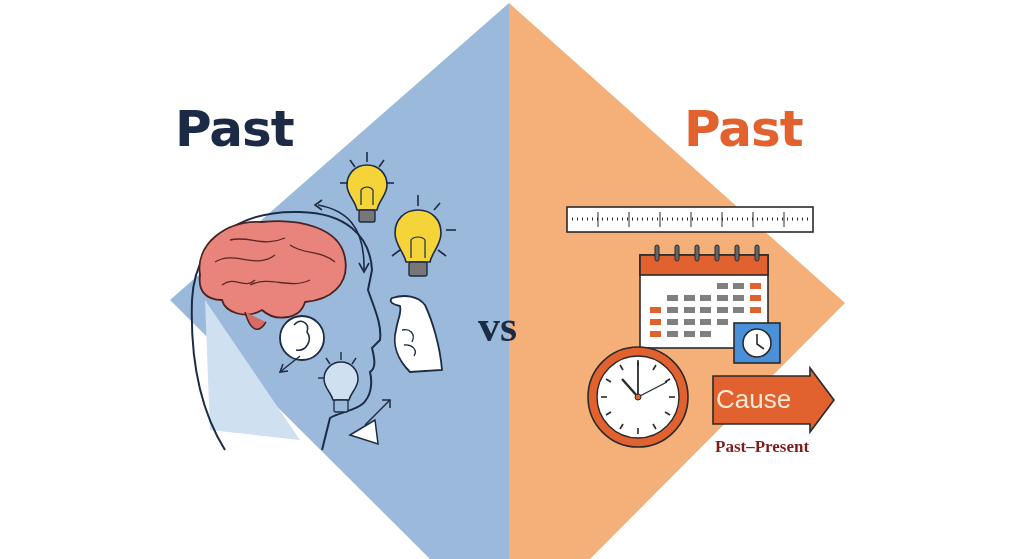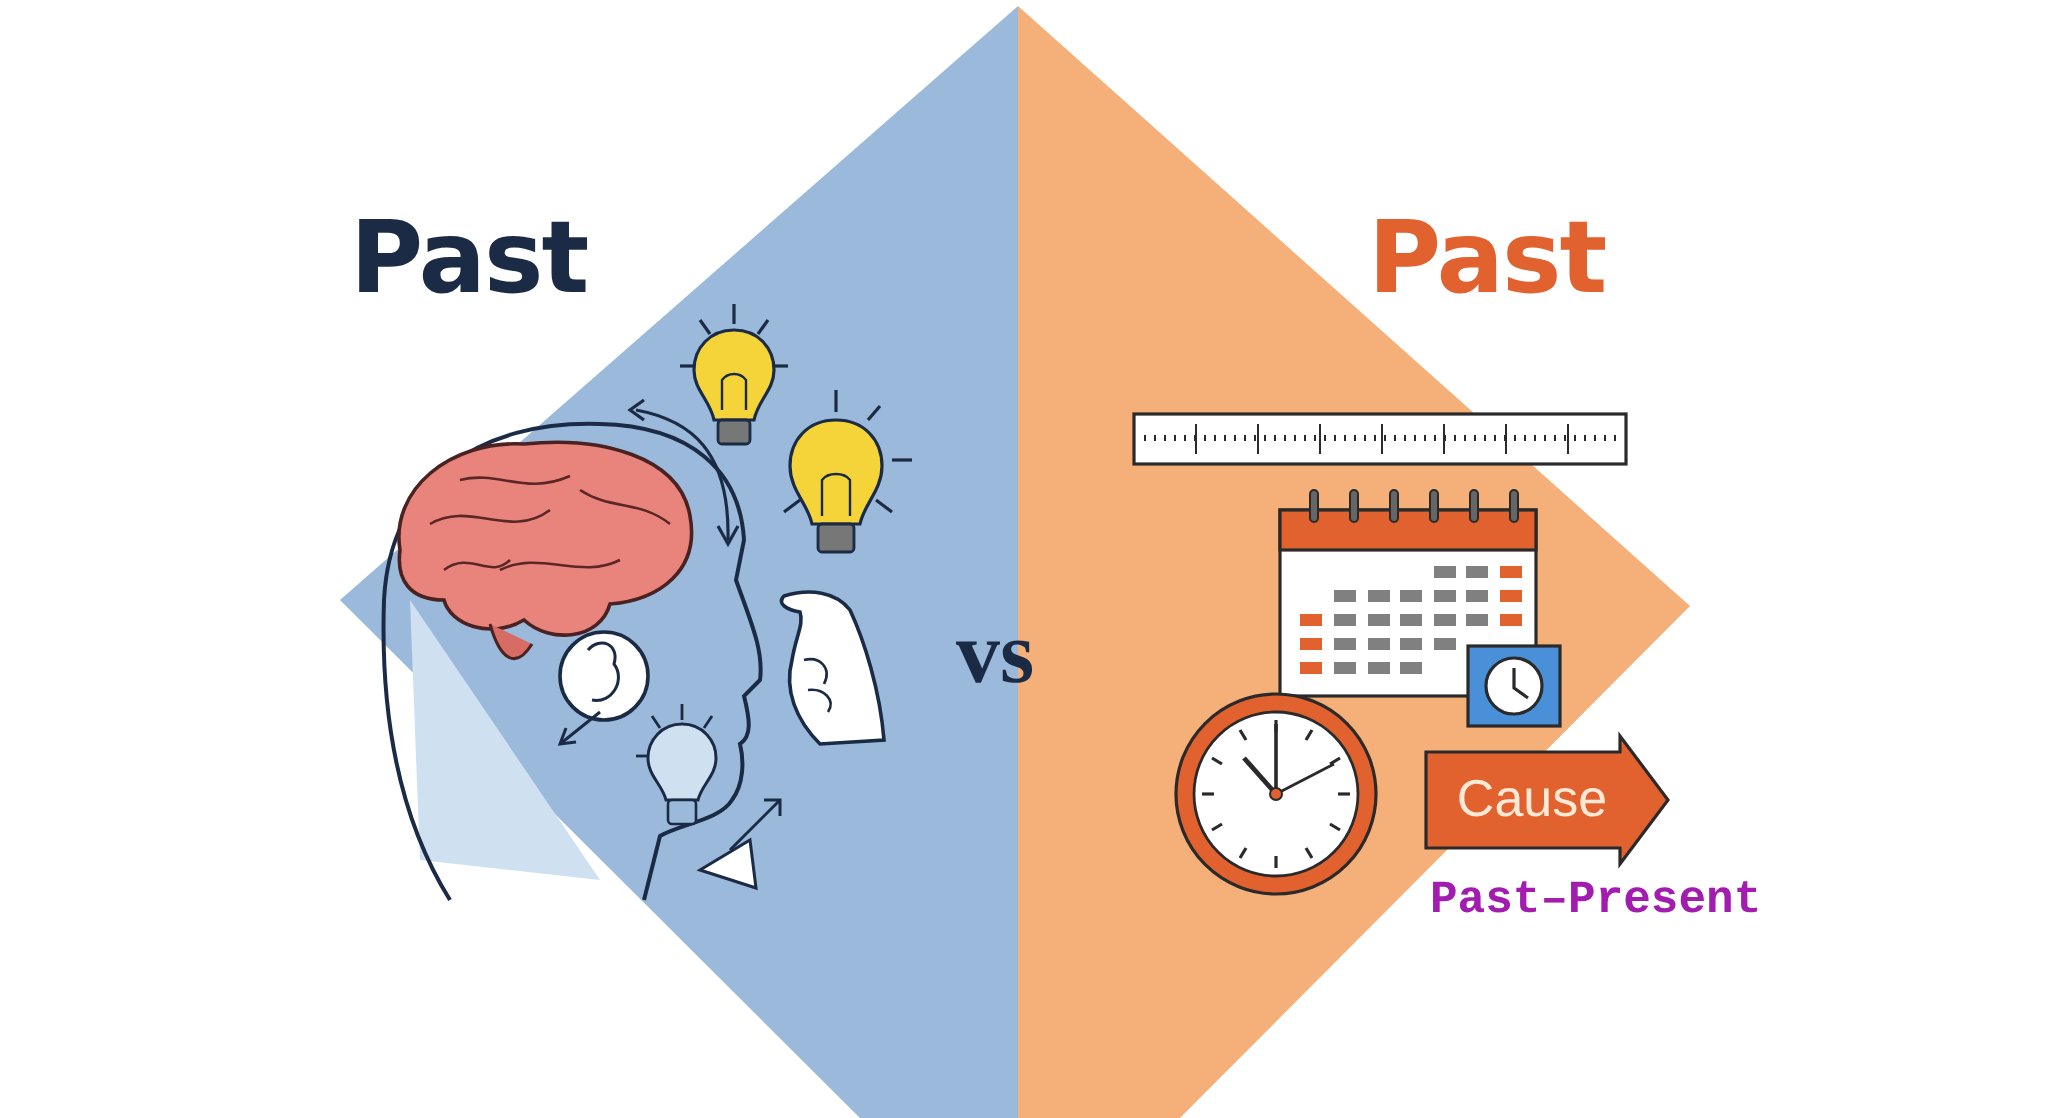--- a/index.html
+++ b/index.html
@@ -2,22 +2,22 @@
 <html><head>
 <meta charset="utf-8">
 <style>
   html,body{margin:0;padding:0;background:#ffffff;}
   body{width:1024px;height:559px;position:relative;overflow:hidden;font-family:"Liberation Sans",sans-serif;}
   .stage{position:absolute;left:0;top:0;width:1024px;height:559px;}
   .title{position:absolute;font-family:"DejaVu Sans",sans-serif;font-weight:bold;font-size:50px;letter-spacing:-1px;}
   .title-left{left:175px;top:100px;color:#1c2b45;}
   .title-right{left:684px;top:100px;color:#e2622f;}
   .vs{position:absolute;left:478px;top:262px;font-family:Liberation Serif, serif;font-weight:bold;font-size:44px;color:#1c2b45;margin-top:39px;}
-  .sub{position:absolute;left:715px;top:437px;font-family:Liberation Mono, monospace;font-weight:bold;font-size:23px;color:#a21caf;}
-  .cause-label{position:absolute;left:716px;top:384px;width:100px;text-align:center;font-family:"Liberation Sans",sans-serif;font-size:26px;color:#fde9d6;}
+  .sub{position:absolute;left:715px;top:437px;font-family:Liberation Serif, serif;font-weight:bold;font-size:17px;color:#7f1d1d;}
+  .cause-label{position:absolute;left:716px;top:384px;width:100px;text-align:left;font-family:"Liberation Sans",sans-serif;font-size:26px;color:#fde9d6;}
 </style>
 </head>
 <body>
 
 <svg class="stage" width="1024" height="559" viewBox="0 0 1024 559">
 
   <polygon points="509,3 170,300 430,559 509,559" fill="#9bbadb"></polygon>
   <polygon points="509,3 845,303 590,559 509,559" fill="#f5b07a"></polygon>
 
   <polygon points="205,300 300,440 210,430" fill="#cfe0f0"></polygon>

